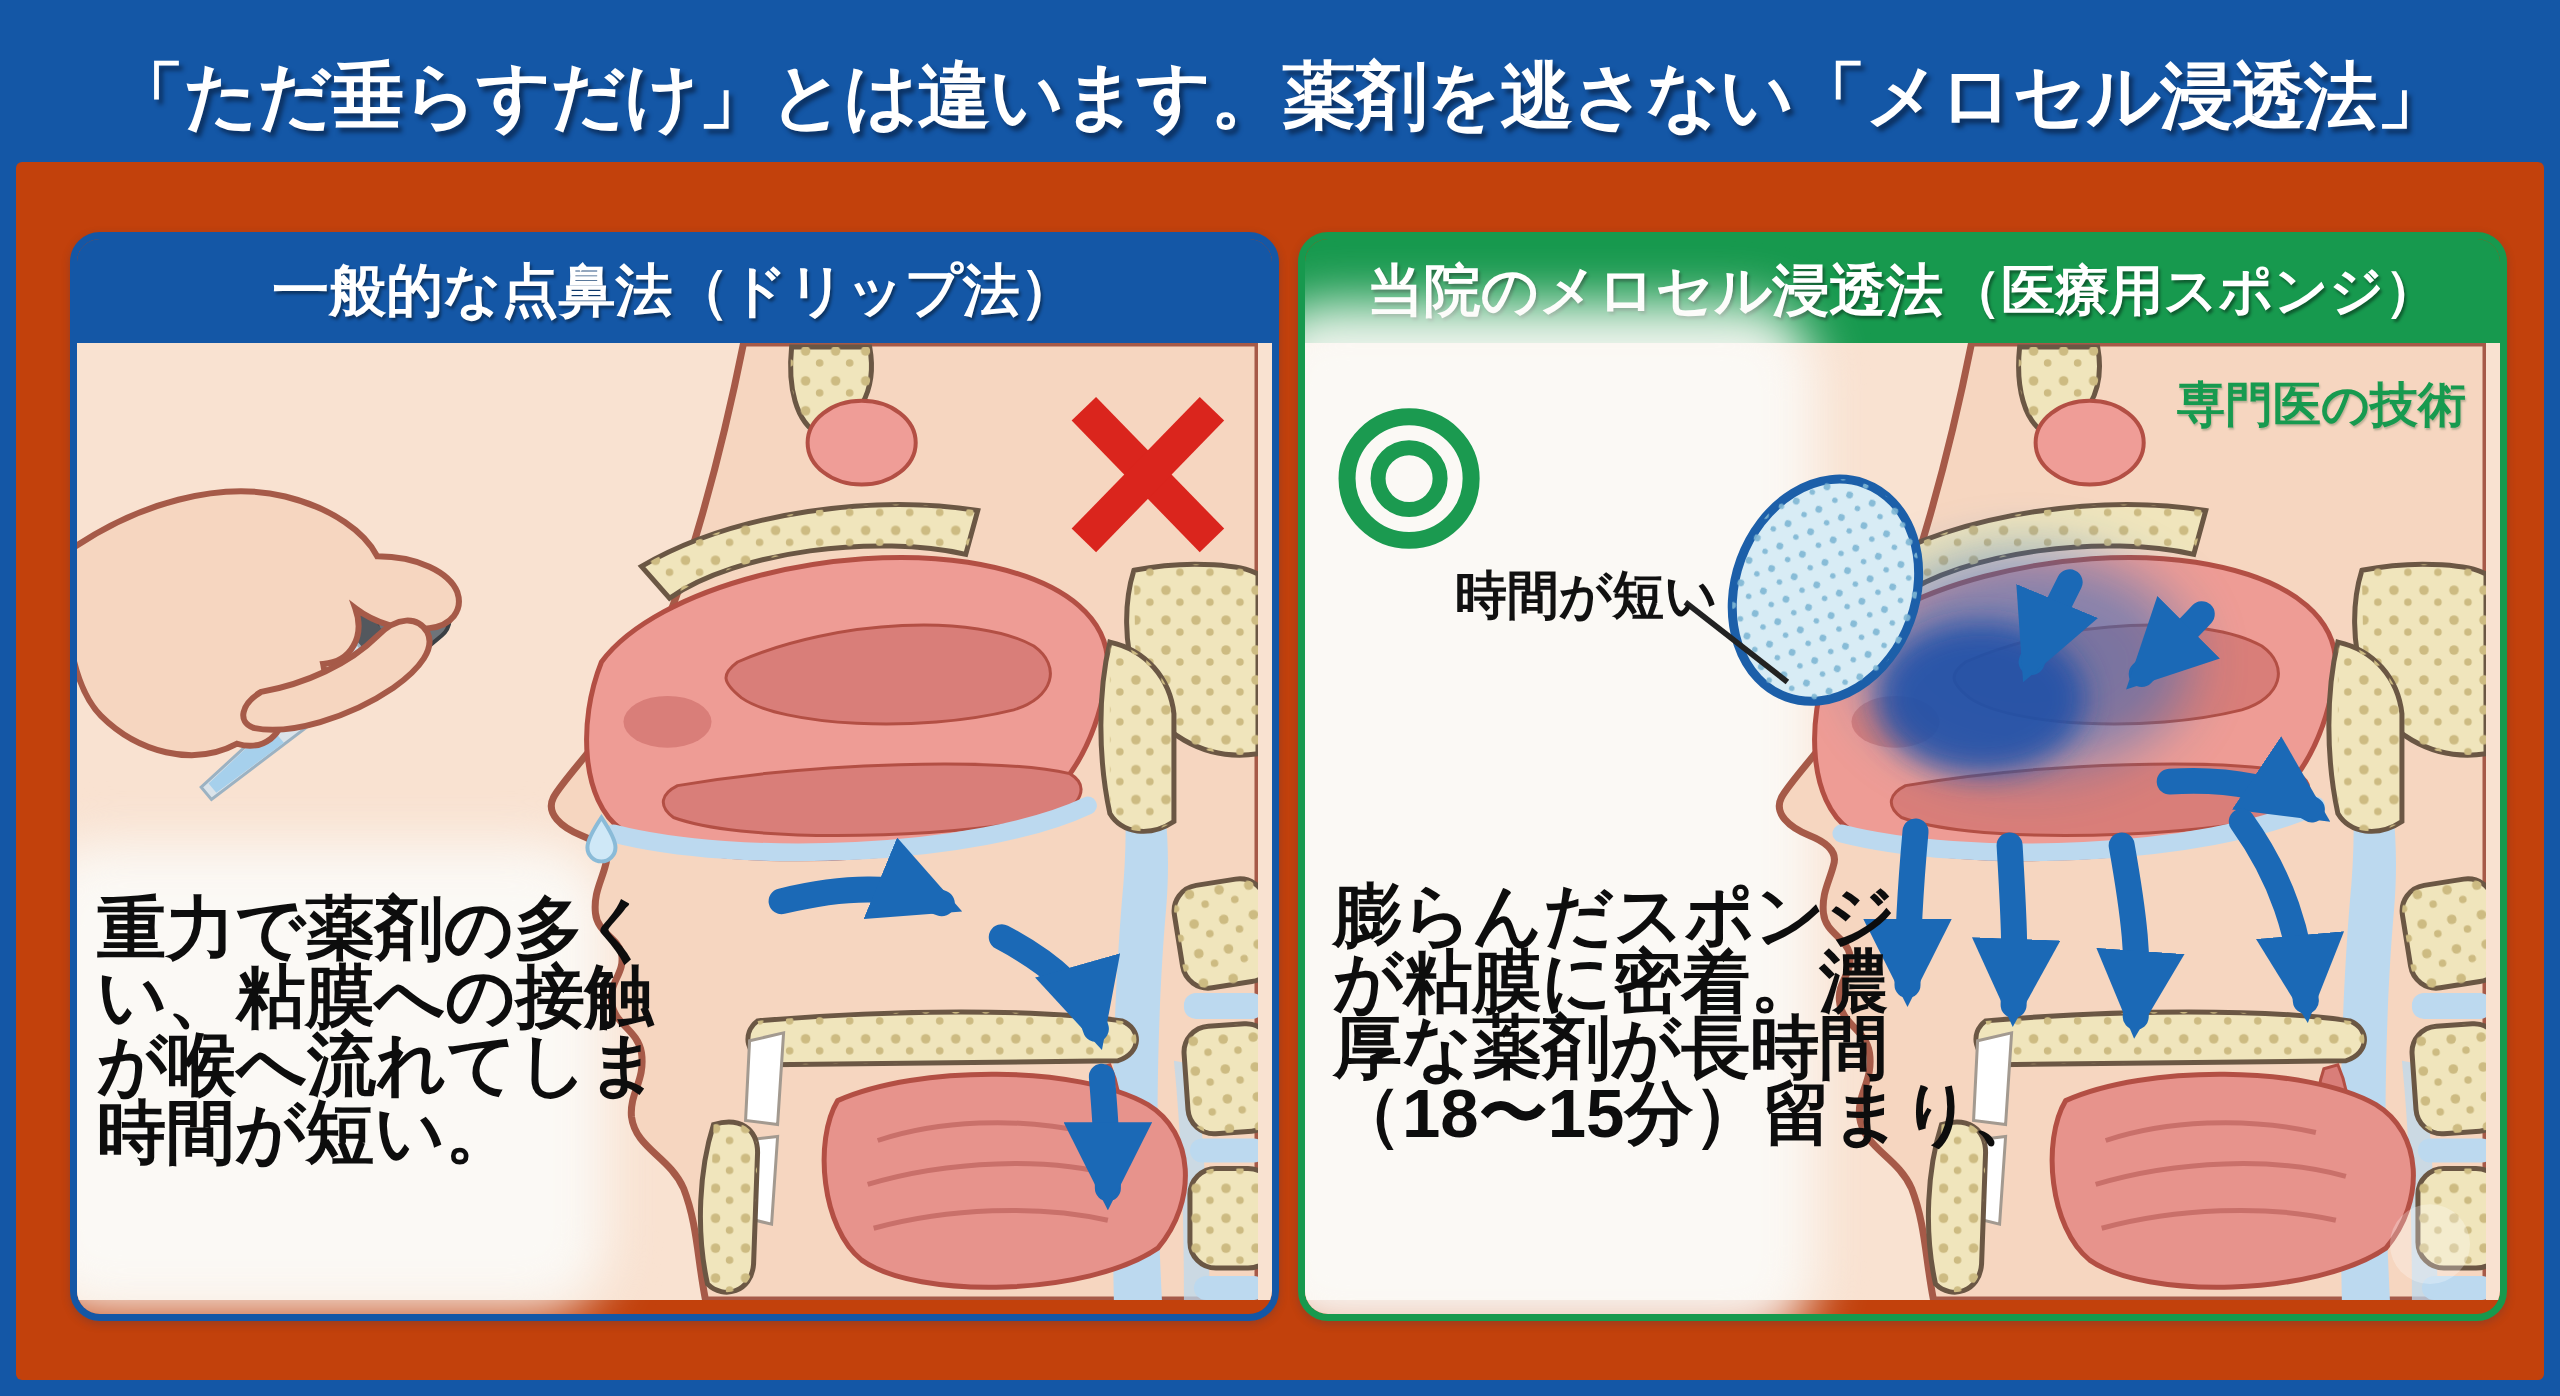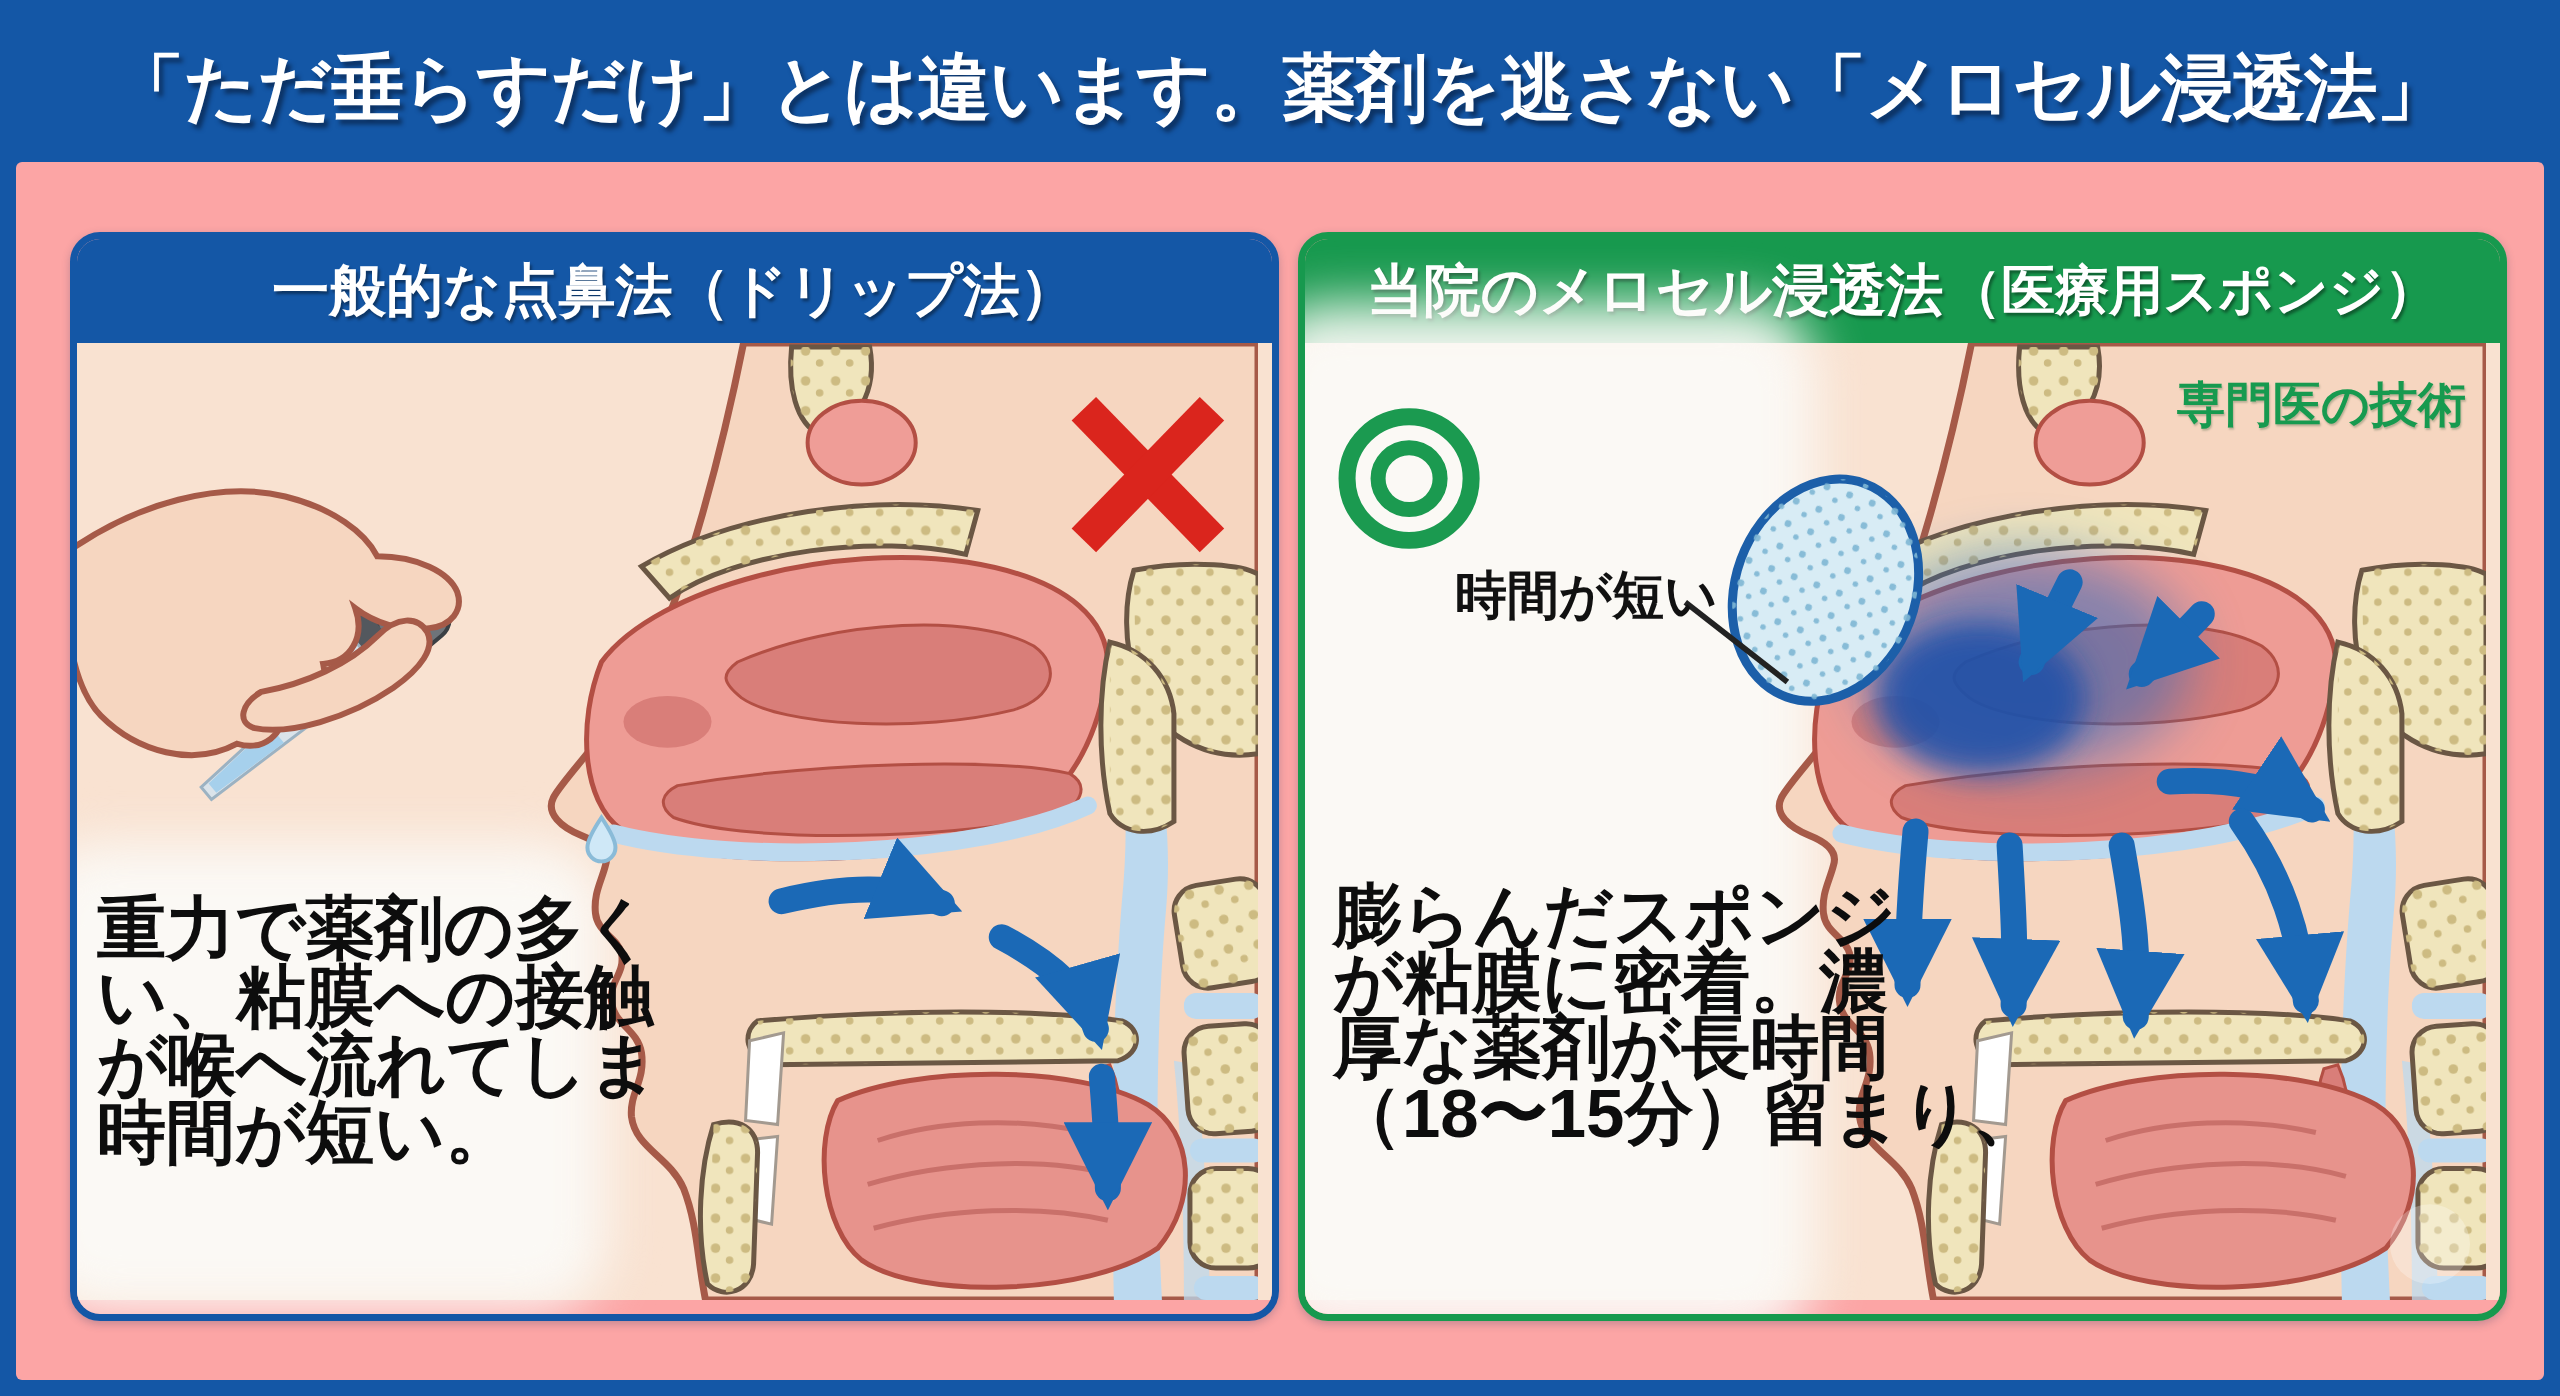--- a/index.html
+++ b/index.html
@@ -2,30 +2,30 @@
 <html><head>
 <meta charset="utf-8">
 <style>
   html,body{margin:0;padding:0;}
   body{
     width:2560px;height:1396px;overflow:hidden;position:relative;
     background:#1457a6;
     font-family:"Liberation Sans","DejaVu Sans",sans-serif;
   }
   .banner{
-    position:absolute;left:0;top:8px;width:2560px;height:162px;
+    position:absolute;left:0;top:16px;width:2560px;height:162px;
     display:flex;align-items:center;justify-content:center;
   }
   .banner-title{
     color:#ffffff;font-size:73px;font-weight:900;letter-spacing:-1px;
     text-shadow:4px 5px 4px rgba(5,20,45,.55);white-space:nowrap;
   }
   .content{
     position:absolute;left:16px;top:162px;width:2528px;height:1218px;
-    background:#fca5a5;border-radius:6px;
+    background:#c2410c;border-radius:6px;
   }
   .panel{
     position:absolute;top:70px;width:1195px;height:1075px;
     border-radius:30px;overflow:hidden;box-shadow:0 3px 8px rgba(30,50,90,.25);
   }
   .panel.left{left:54px;border:7px solid #1457a6;}
   .panel.right{left:1282px;border:7px solid #17994e;}
   .panel-header{
     height:104px;display:flex;align-items:center;justify-content:center;gap:4px;
     color:#fff;font-weight:900;

